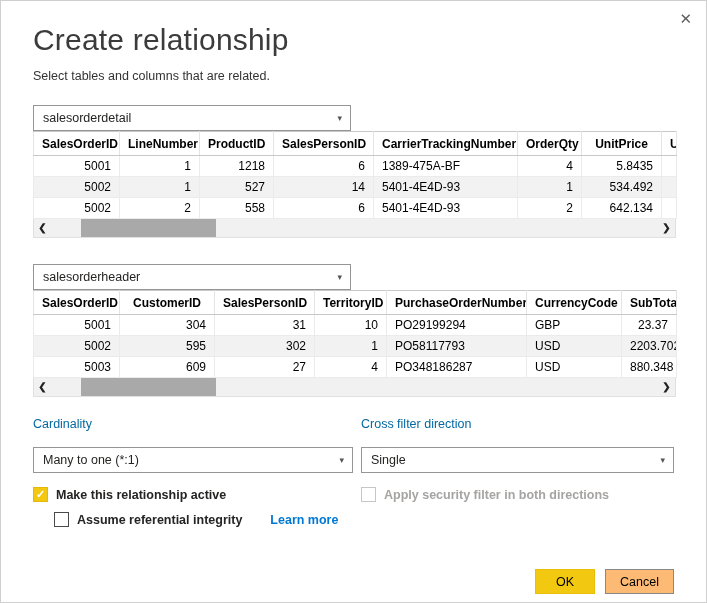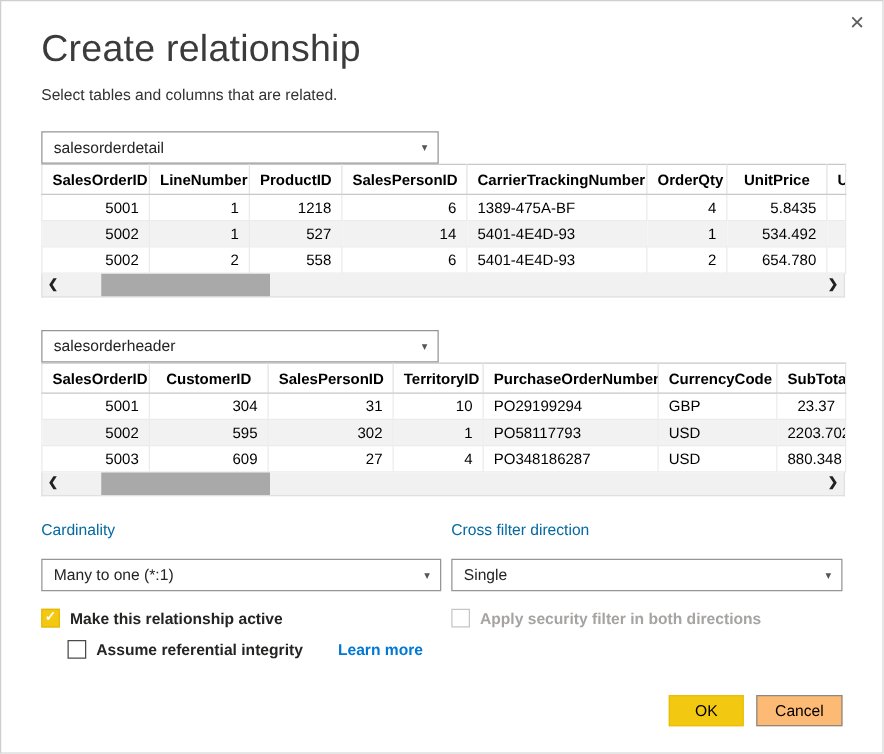--- a/index.html
+++ b/index.html
@@ -91,21 +91,21 @@
   }
   .box.checked {
     background: #F2C811; border-color: #e3b908; color: #fff;
     font-size: 11px; font-weight: bold;
   }
   .check.disabled { color: #a6a4a2; font-weight: bold; cursor: default; }
   .check.disabled .box { border-color: #c8c6c4; }
   .row2-left { display: flex; align-items: center; gap: 28px; padding-left: 21px; }
   .link { color: #0078D4; font-size: 12.5px; font-weight: bold; cursor: pointer; }
 
-  .footer { position: absolute; right: 32px; bottom: 21px; display: flex; gap: 10px; }
+  .footer { position: absolute; right: 32px; bottom: 8px; display: flex; gap: 10px; }
   .btn {
     min-width: 60px; height: 25px; font-size: 12.5px;
     font-family: "Liberation Sans", sans-serif;
     display: flex; align-items: center; justify-content: center;
     padding: 0 14px; cursor: pointer;
   }
   .btn-ok { background: #F2C811; border: 1px solid #e8be08; color: #000; }
   .btn-cancel { background: #fdba74; border: 1px solid #8a8886; color: #000; }
 </style>
 </head>
@@ -168,21 +168,21 @@
           <td class="num">534.492</td>
           <td class="txt"></td>
         </tr>
         <tr>
           <td class="num">5002</td>
           <td class="num">2</td>
           <td class="num">558</td>
           <td class="num">6</td>
           <td class="txt">5401-4E4D-93</td>
           <td class="num">2</td>
-          <td class="num">654.780</td>
+          <td class="num">642.134</td>
           <td class="txt"></td>
         </tr>
       </tbody>
     </table>
     <div class="hscroll">
       <span class="scroll-arrow">❮</span>
       <div class="scroll-track">
         <div class="scroll-thumb"></div>
       </div>
       <span class="scroll-arrow">❯</span>

